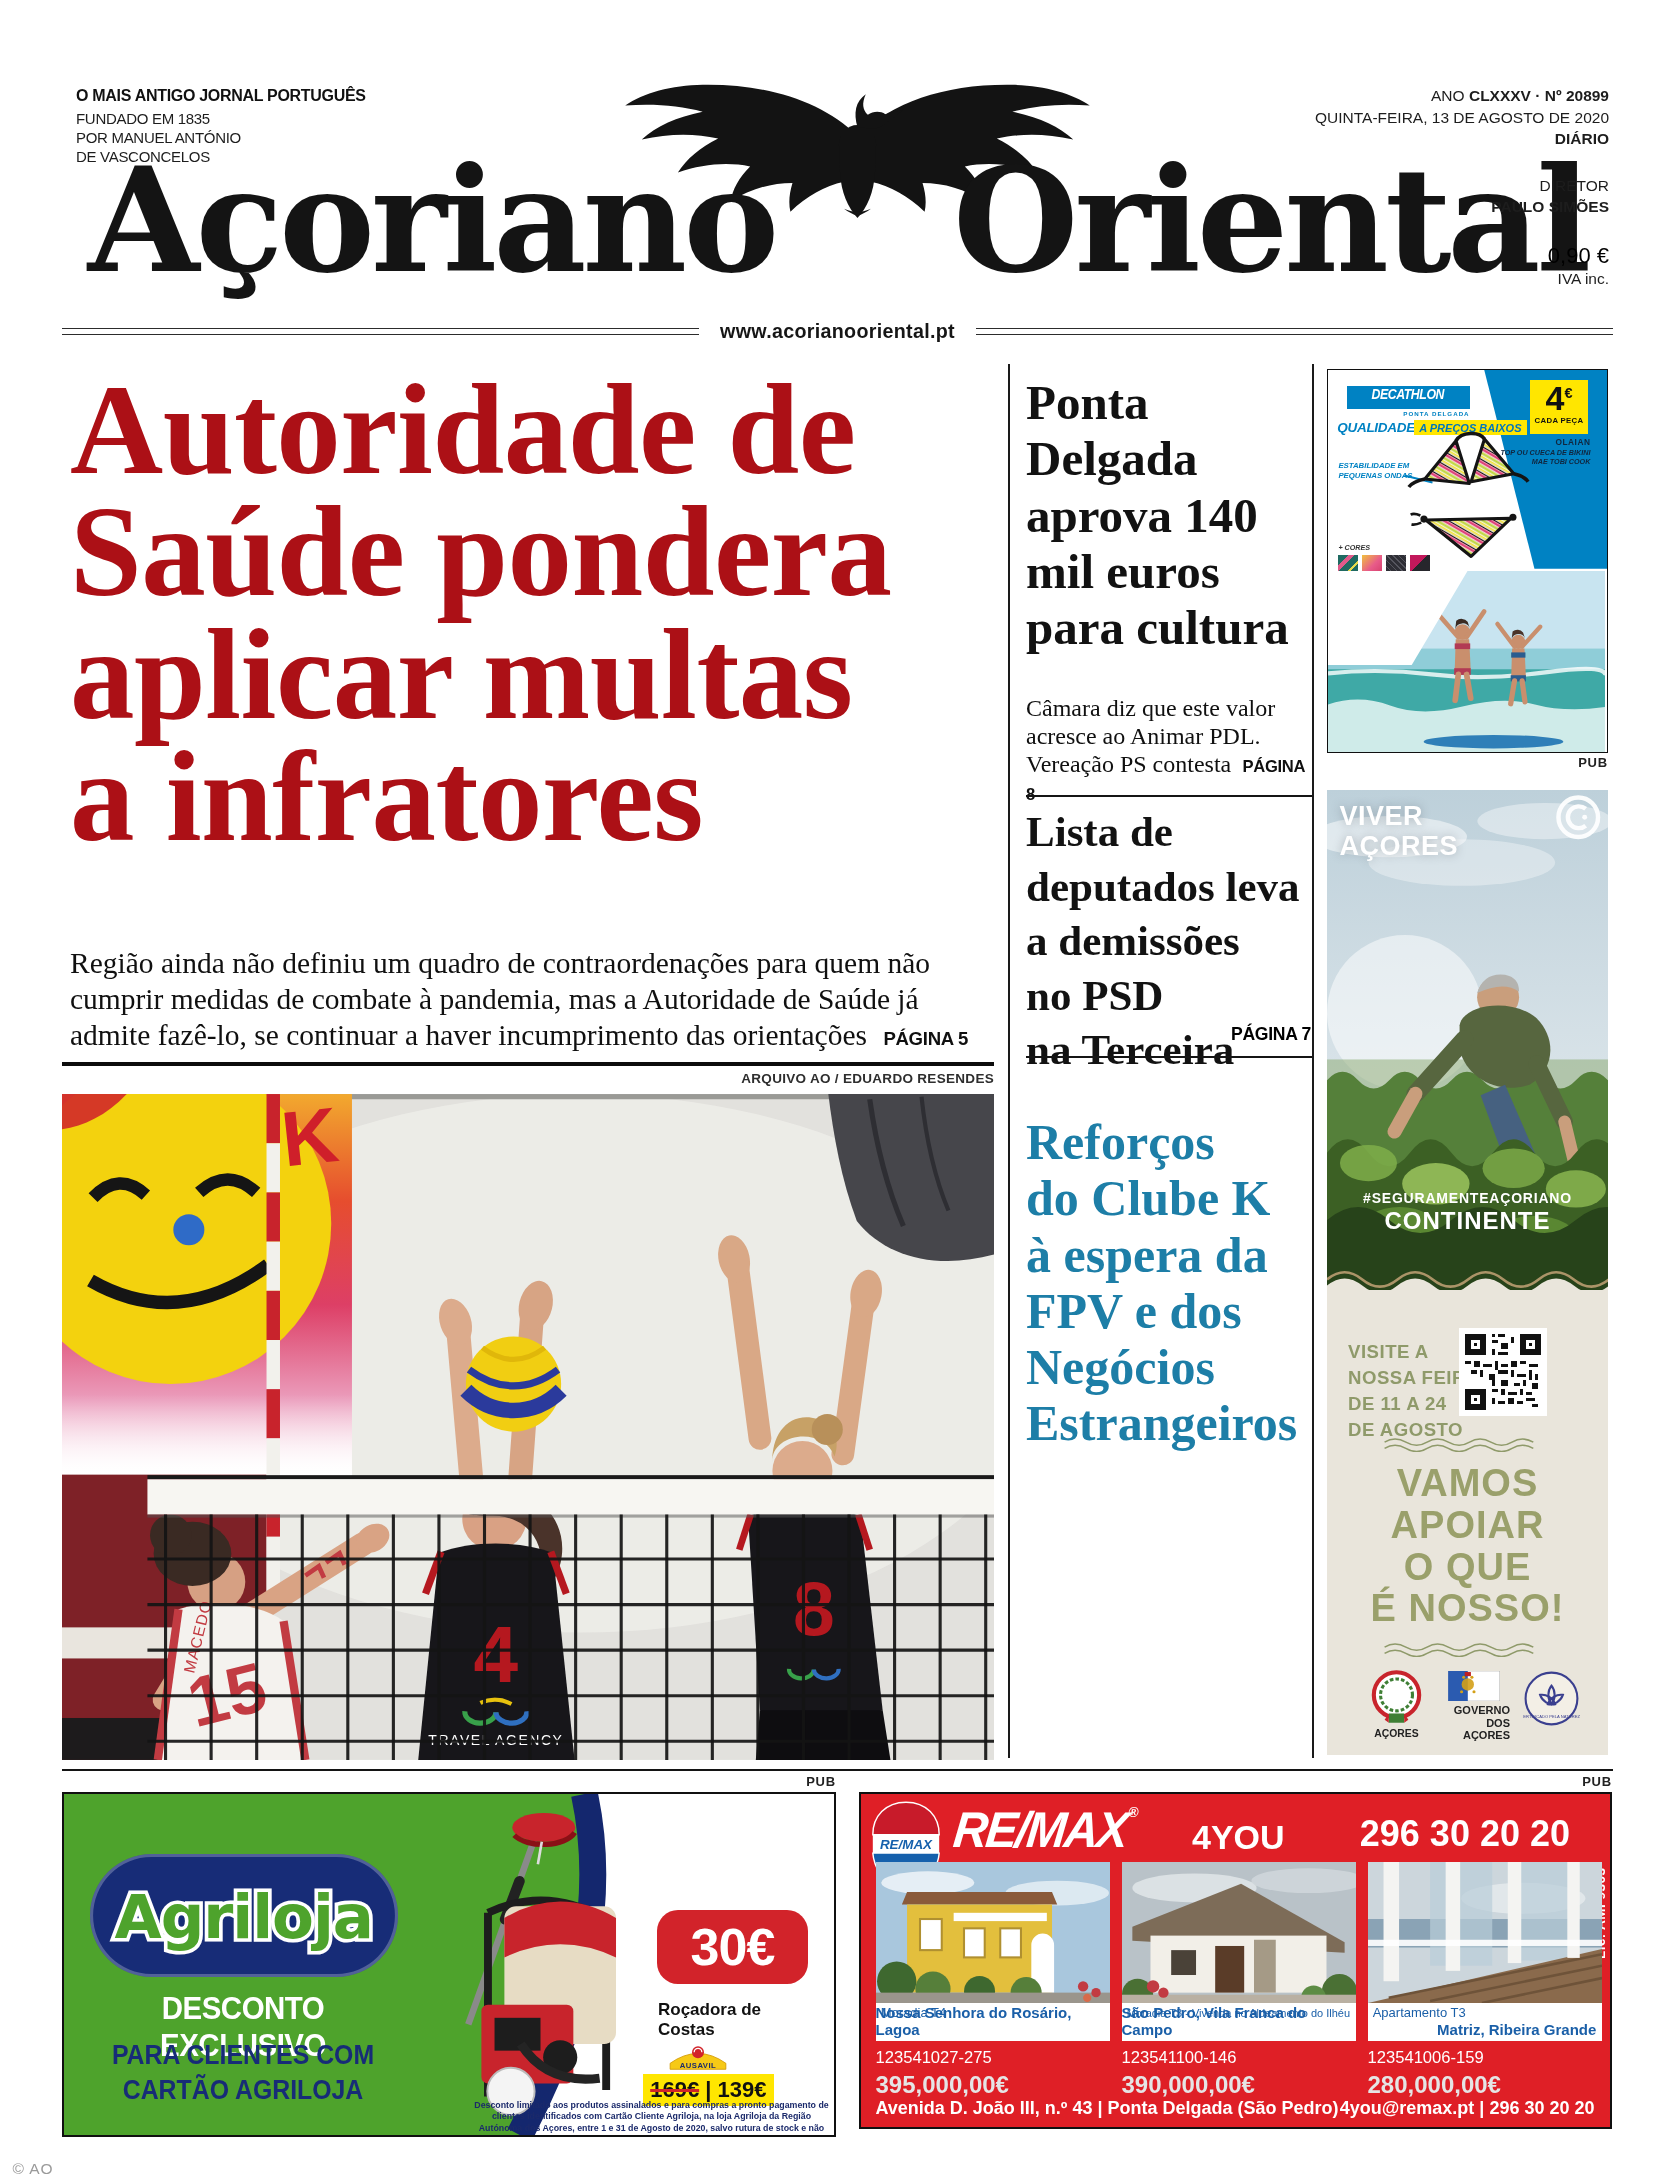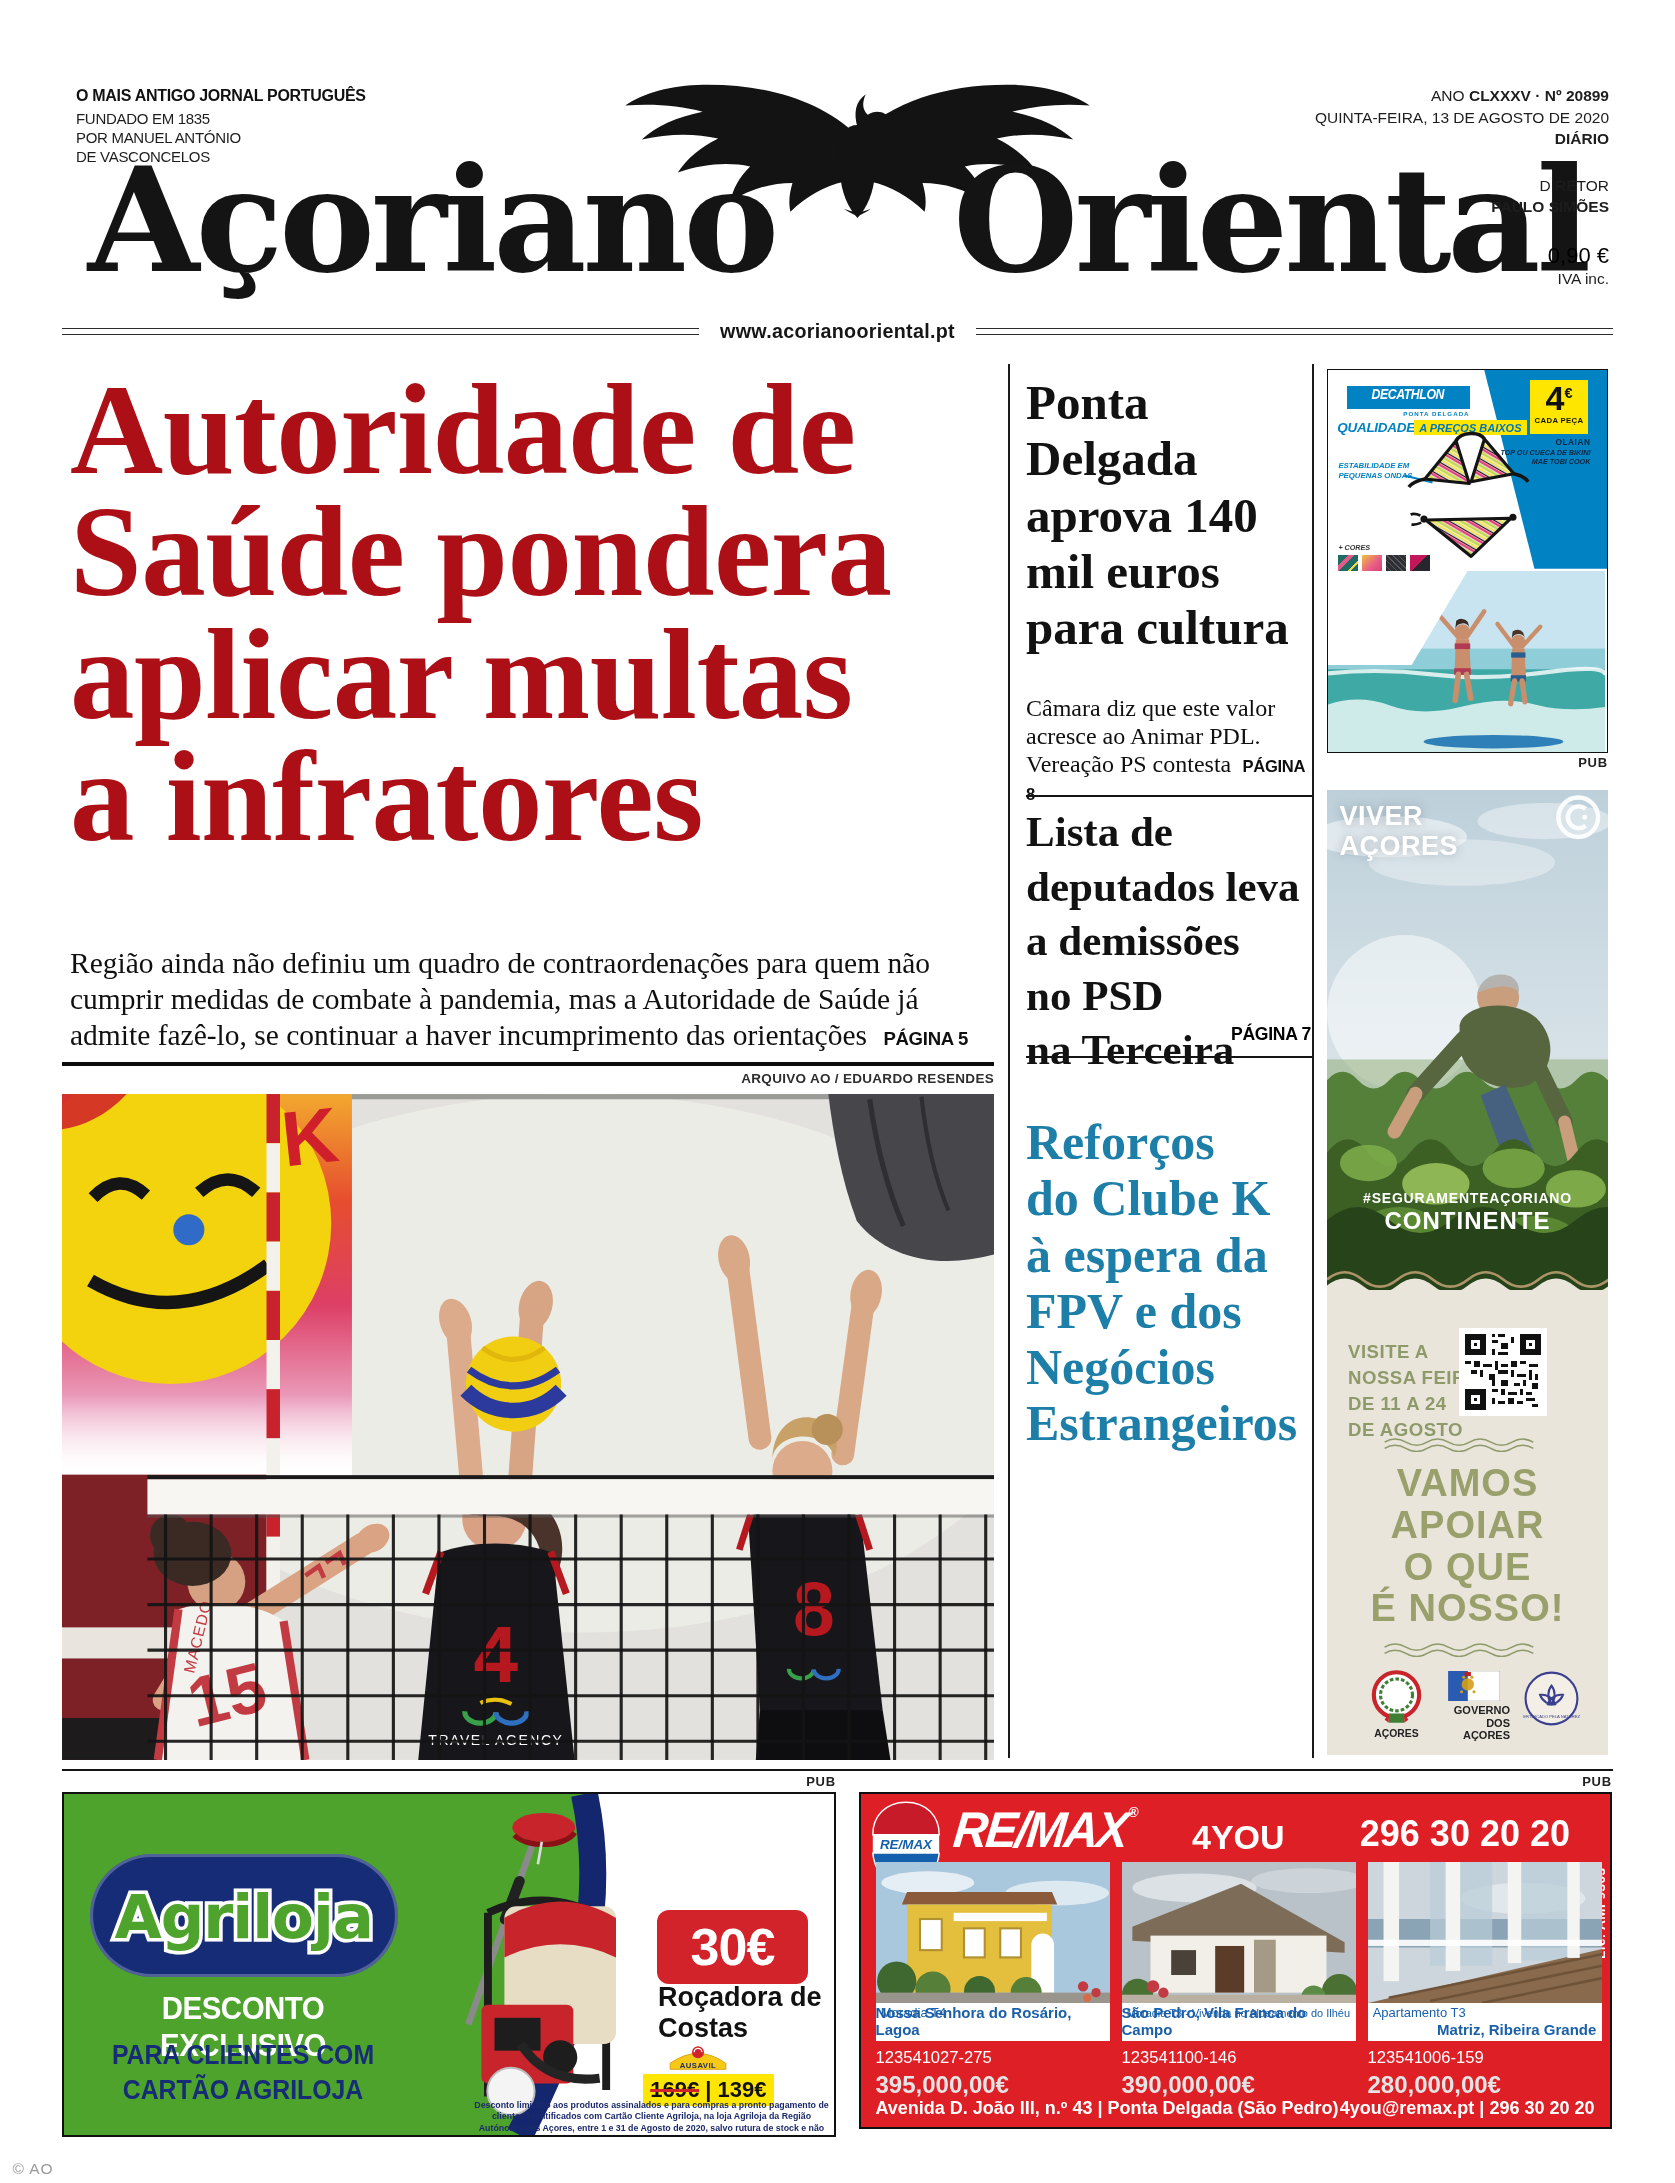--- a/index.html
+++ b/index.html
@@ -56,22 +56,22 @@
   .cont-fair{position:absolute;left:21px;top:549px;font-size:18.6px;line-height:1.4;font-weight:800;color:#8f9a6a;letter-spacing:0.5px;white-space:pre-line}
   .cont-slogan{position:absolute;left:0;right:0;top:673px;text-align:center;font-size:38px;line-height:1.1;font-weight:800;color:#9aa06b;letter-spacing:1px;white-space:pre-line}
   .qrbox{position:absolute;left:132px;top:538px;width:88px;height:88px;background:#fff;padding:6.2px}
   .badge-lab{font-size:10.4px;font-weight:800;color:#222;text-align:center}
   .badge-gov{font-size:11px;line-height:1.15;font-weight:700;color:#222;text-align:right;white-space:pre-line}
   
   .agri{background:#4ea32c;border:2.1px solid #101010;overflow:hidden}
   .agri-pill{position:absolute;left:26px;top:60px;width:308px;height:123px;background:#172c77;border-radius:62px;box-shadow:0 0 0 3.1px rgba(255,255,255,.25) inset}
   .agri-desc{position:absolute;left:21px;top:196px;width:316px;text-align:center;font-size:32px;font-weight:900;color:#fff;transform:scaleX(.92);letter-spacing:-0.5px}
   .agri-p2{position:absolute;left:21px;top:244px;width:316px;text-align:center;font-size:27px;line-height:1.3;font-weight:900;color:#172c77;transform:scaleX(.92);white-space:pre-line}
-  .agri-30{position:absolute;left:593px;top:116px;width:151px;height:74px;background:#d2232a;border-radius:12px;color:#fff;display:flex;align-items:center;justify-content:center;font-size:52px;font-weight:900;letter-spacing:-1px}
-  .agri-prod{position:absolute;left:594px;top:188px;font-size:27px;line-height:1.15;font-weight:800;color:#111;white-space:pre-line}
+  .agri-30{position:absolute;left:593px;top:116px;width:151px;height:74px;background:#d2232a;border-radius:21px;color:#fff;display:flex;align-items:center;justify-content:center;font-size:52px;font-weight:900;letter-spacing:-1px}
+  .agri-prod{position:absolute;left:594px;top:206px;font-size:17px;line-height:1.15;font-weight:800;color:#111;white-space:pre-line}
   .agri-price{position:absolute;left:579px;top:280px;background:#ffe600;padding:3.1px 7.2px;font-weight:800;color:#111;font-size:22px}
   .agri-old{text-decoration:line-through;text-decoration-color:#d2232a;text-decoration-thickness:2.6px}
   .agri-new{font-weight:900}
   .agri-legal{position:absolute;left:409px;top:306px;width:357px;font-size:8.8px;line-height:1.3;font-weight:600;color:#1b2a6b;text-align:center}
   
   .rem{background:#df1f26;border:2.1px solid #101010;overflow:hidden}
   .rem-brand{position:absolute;left:88px;top:7.2px;font-size:50px;font-weight:900;font-style:italic;color:#fff;letter-spacing:-2.1px;transform:skewX(-6deg) scaleX(.95)}
   .rem-reg{font-size:14.5px;vertical-align:30px;font-style:normal}
   .rem-agency{position:absolute;left:331px;top:24px;font-size:34px;font-weight:900;color:#fff}
   .rem-phone{position:absolute;right:40px;top:18.6px;font-size:36px;font-weight:800;color:#fff}

